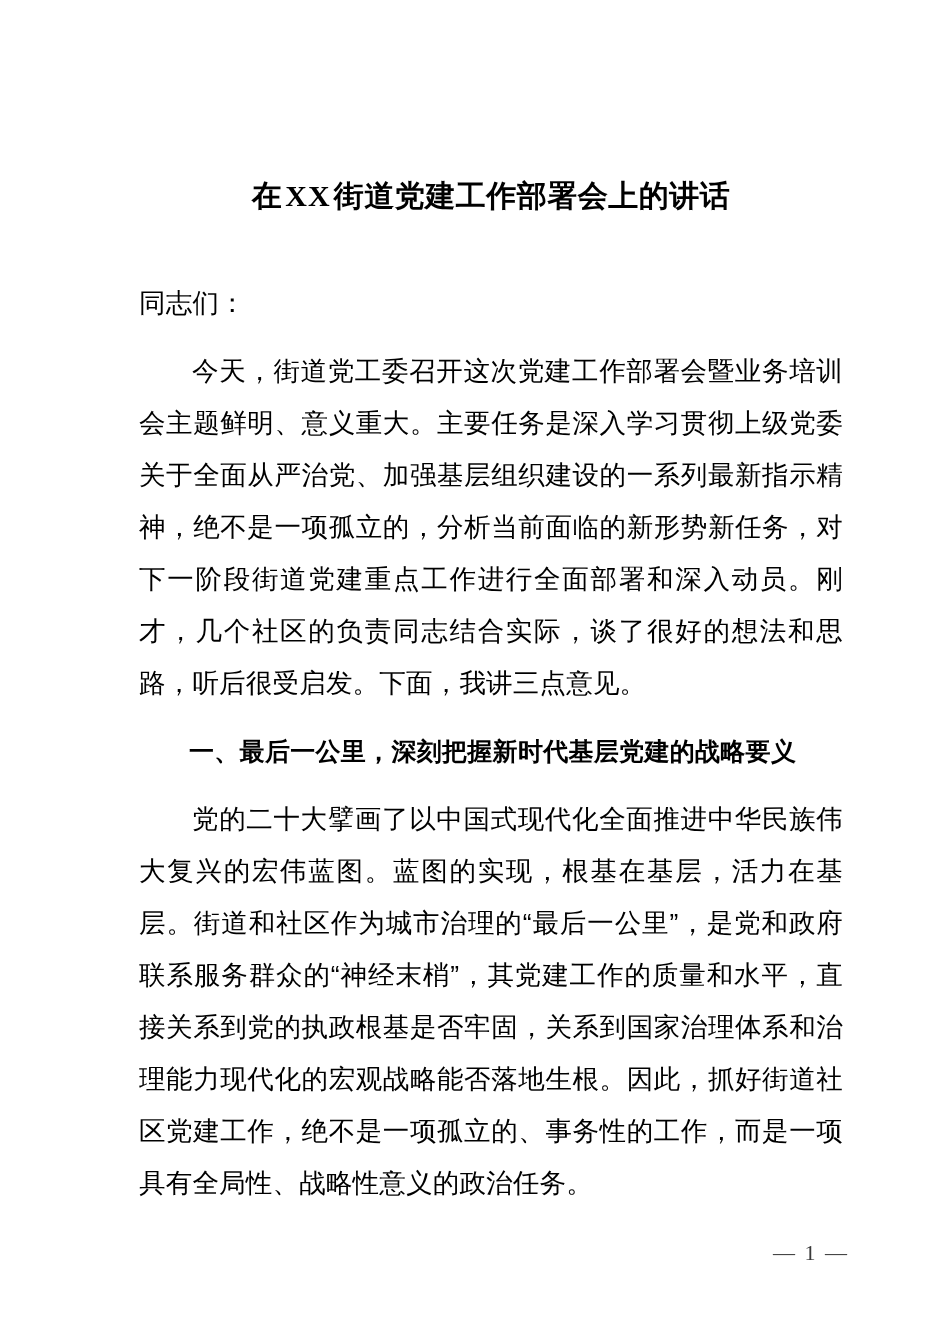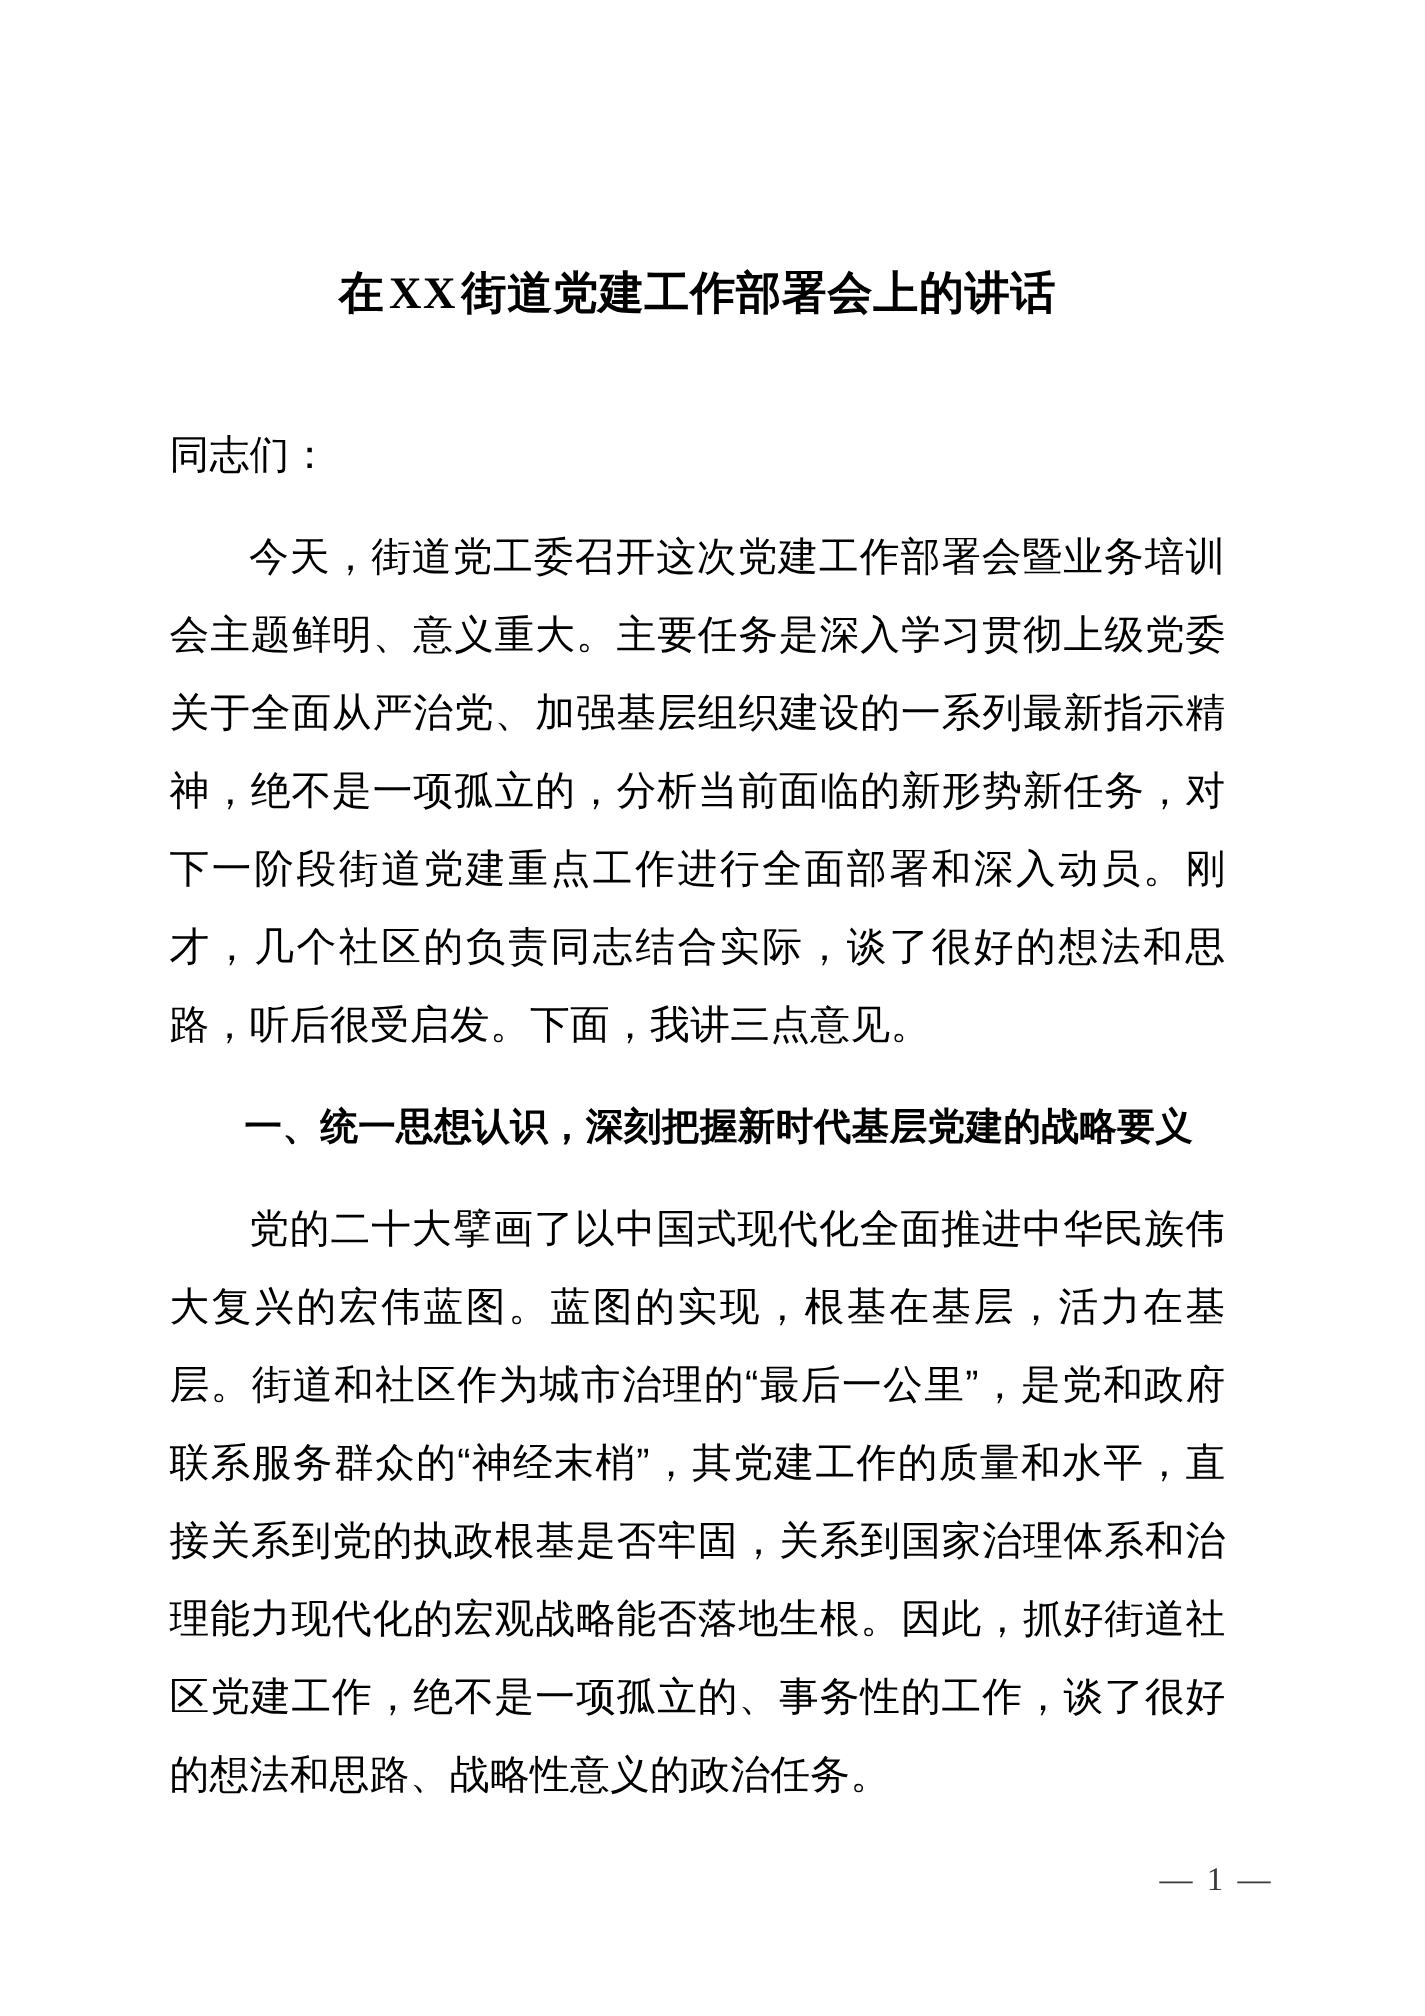--- a/index.html
+++ b/index.html
@@ -16,21 +16,21 @@
   .page {
     position: relative;
     width: 950px;
     height: 1344px;
     background: #ffffff;
     overflow: hidden;
     box-sizing: border-box;
   }
   .doc-body {
     position: absolute;
-    left: 97px;
+    left: 123px;
     top: 0;
     width: 736px;
   }
 
   
   .doc-title {
     margin: 0;
     padding-top: 176px;
     text-align: center;
     font-size: 30px;
@@ -89,22 +89,22 @@
 <div class="page">
 
   <div class="doc-body">
 
     <h1 class="doc-title"><span>在</span><span class="latin">XX</span><span>街道党建工作部署会上的讲话</span></h1>
 
     <p class="salutation">同志们：</p>
 
     <p class="para">今天，街道党工委召开这次党建工作部署会暨业务培训会主题鲜明、意义重大。主要任务是深入学习贯彻上级党委关于全面从严治党、加强基层组织建设的一系列最新指示精神，绝不是一项孤立的，分析当前面临的新形势新任务，对下一阶段街道党建重点工作进行全面部署和深入动员。刚才，几个社区的负责同志结合实际，谈了很好的想法和思路，听后很受启发。下面，我讲三点意见。</p>
 
-    <p class="heading-1">一、统一思想认识，深刻把握新时代基层党建的战略要义</p>
+    <p class="heading-1">一、最后一公里，深刻把握新时代基层党建的战略要义</p>
 
-    <p class="para">党的二十大擘画了以中国式现代化全面推进中华民族伟大复兴的宏伟蓝图。蓝图的实现，根基在基层，活力在基层。街道和社区作为城市治理的“最后一公里”，是党和政府联系服务群众的“神经末梢”，其党建工作的质量和水平，直接关系到党的执政根基是否牢固，关系到国家治理体系和治理能力现代化的宏观战略能否落地生根。因此，抓好街道社区党建工作，绝不是一项孤立的、事务性的工作，谈了很好的想法和思路、战略性意义的政治任务。</p>
+    <p class="para">党的二十大擘画了以中国式现代化全面推进中华民族伟大复兴的宏伟蓝图。蓝图的实现，根基在基层，活力在基层。街道和社区作为城市治理的“最后一公里”，是党和政府联系服务群众的“神经末梢”，其党建工作的质量和水平，直接关系到党的执政根基是否牢固，关系到国家治理体系和治理能力现代化的宏观战略能否落地生根。因此，抓好街道社区党建工作，绝不是一项孤立的、事务性的工作，而是一项具有全局性、战略性意义的政治任务。</p>
 
 
   </div>
 
   <div class="page-footer">— 1 —</div>
 
 </div>
 
 </body></html>

